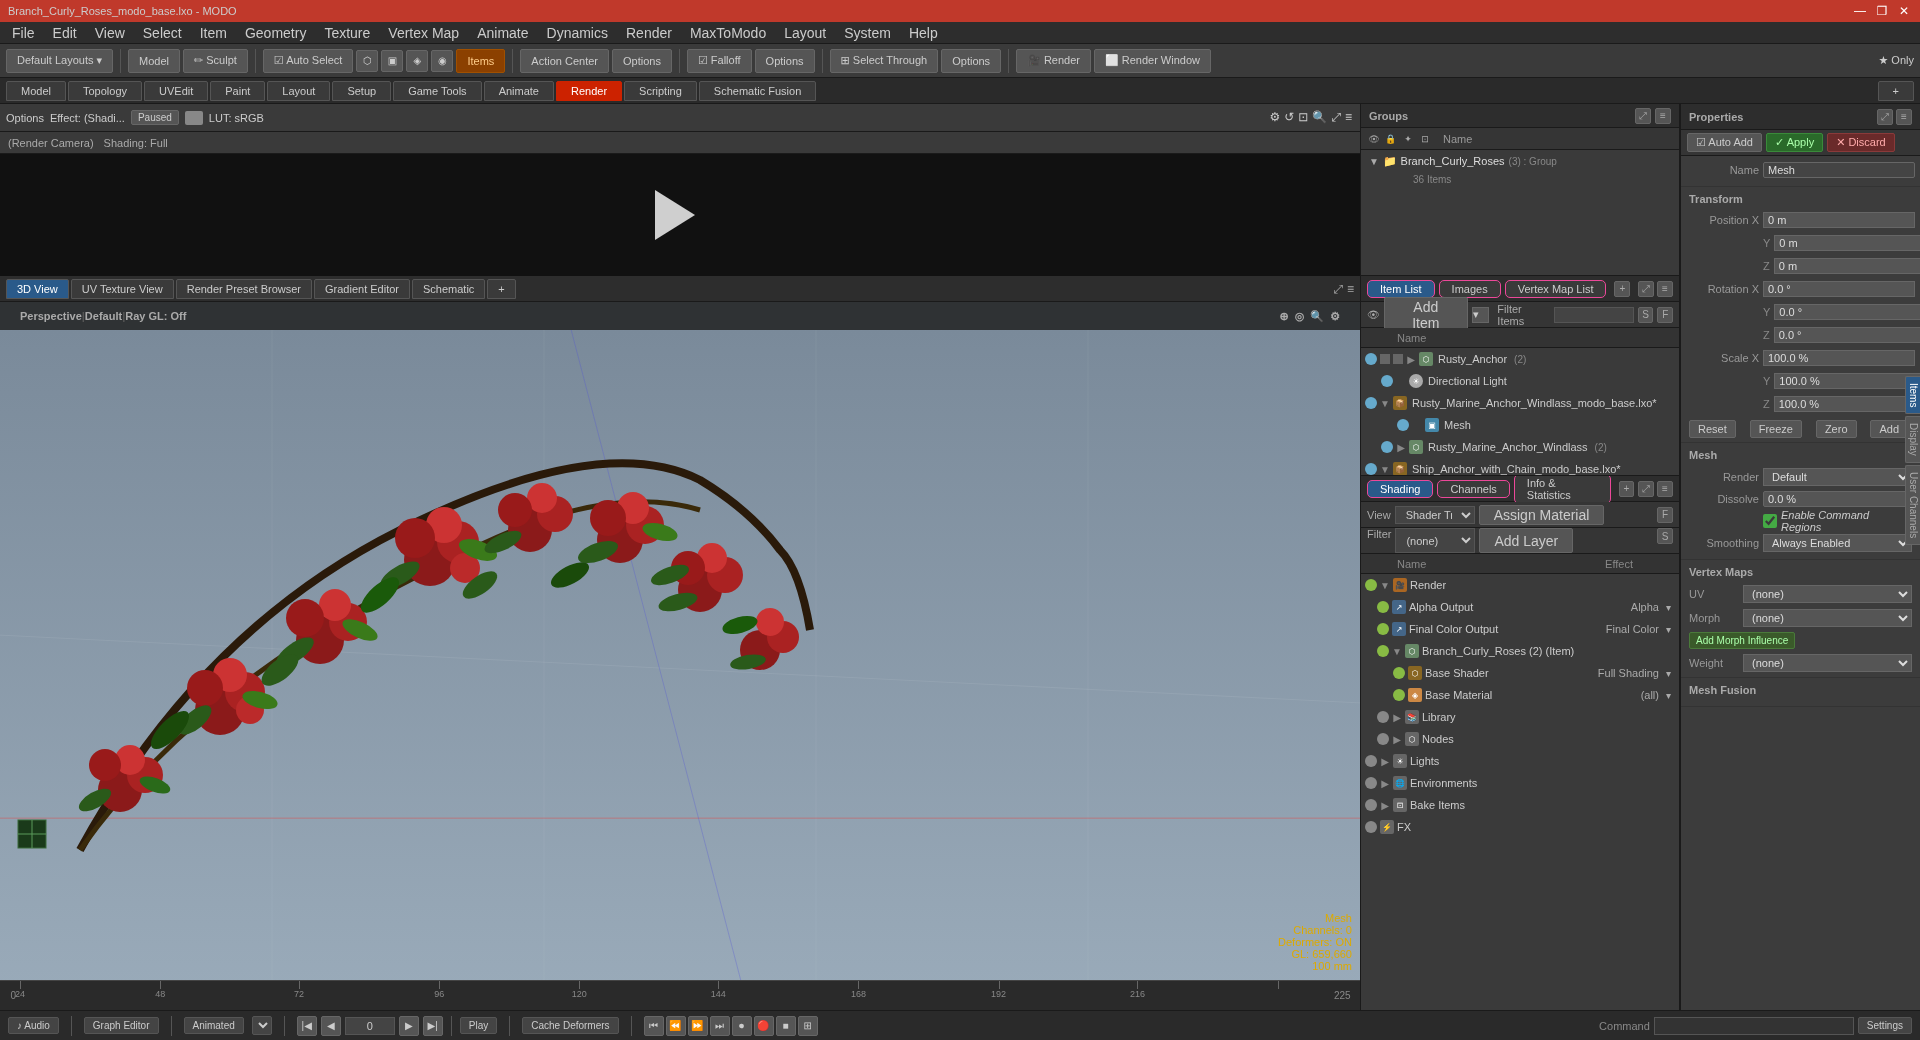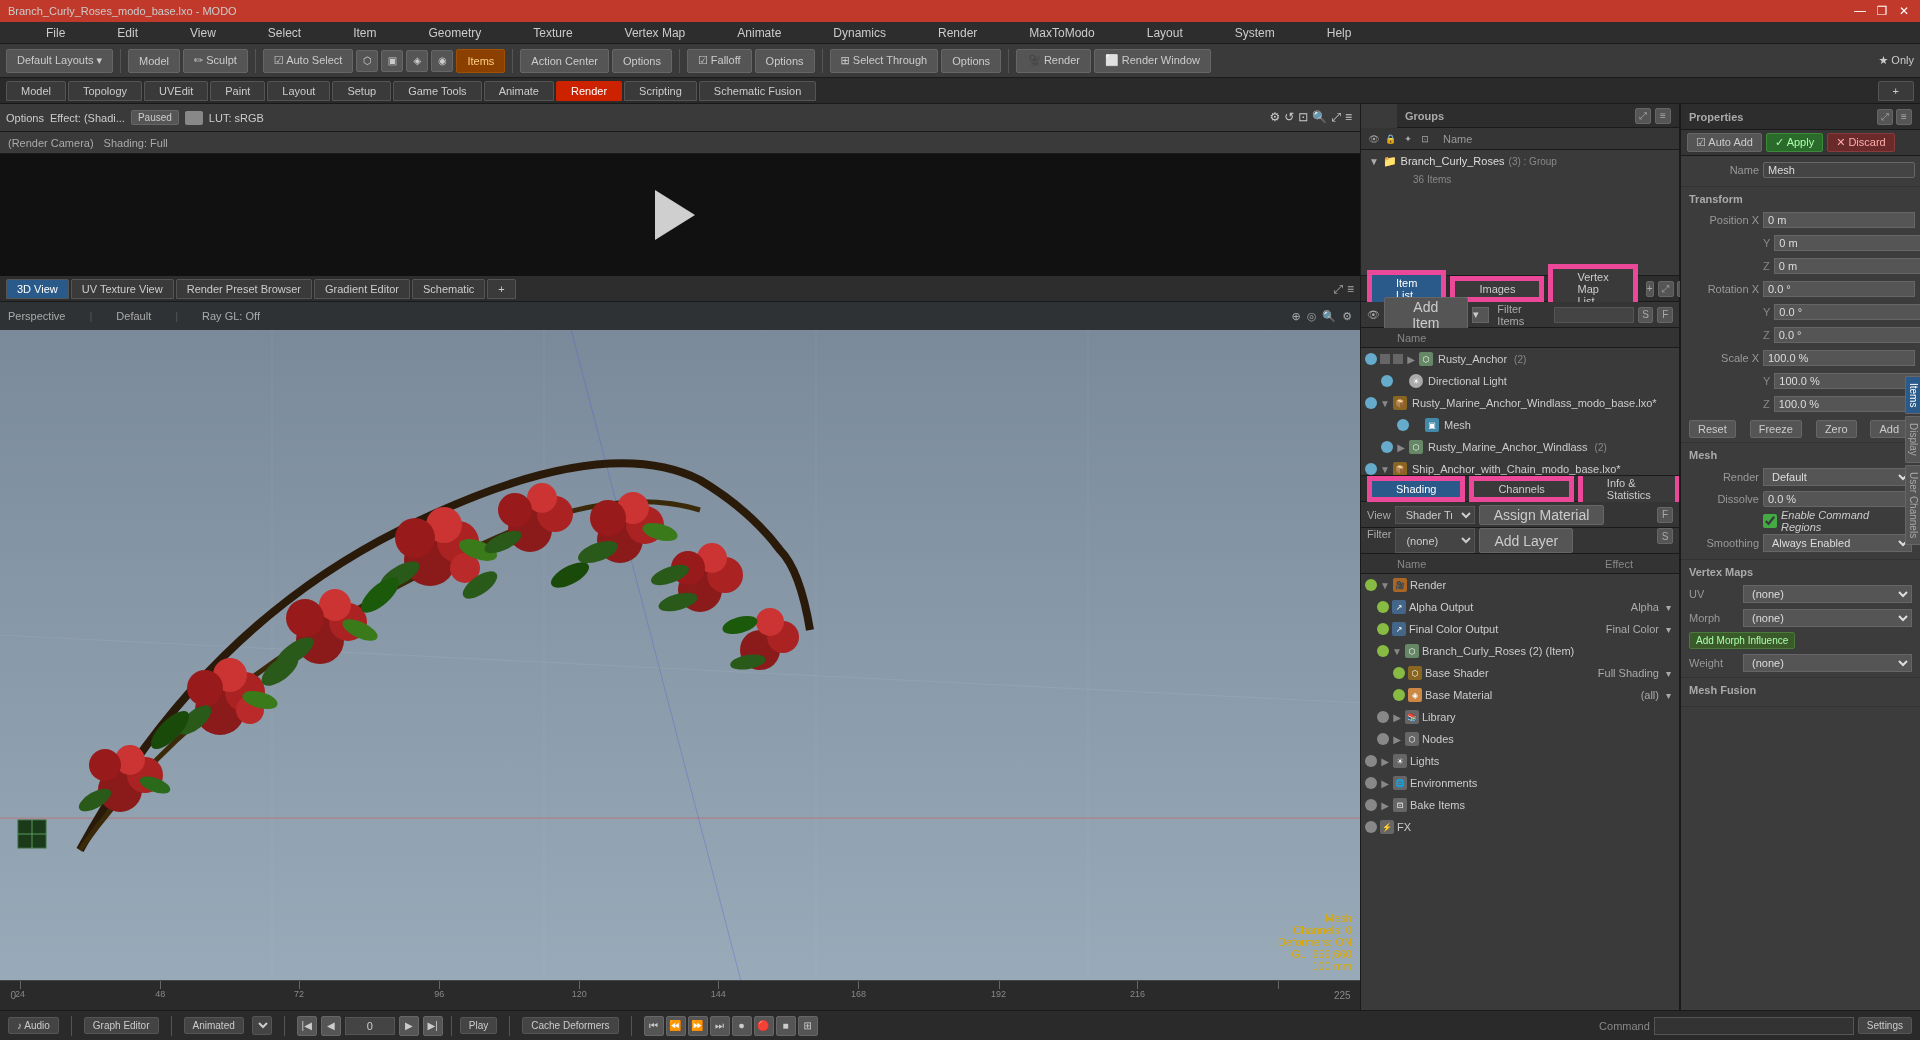--- a/index.html
+++ b/index.html
@@ -5,21 +5,21 @@
     * { margin: 0; padding: 0; box-sizing: border-box; }
     body { width: 1920px; height: 1040px; overflow: hidden; background: #3c3c3c; font-family: Arial, sans-serif; font-size: 11px; color: #ccc; }
 
     
     #titlebar { width: 100%; height: 22px; background: #c0392b; display: flex; align-items: center; justify-content: space-between; padding: 0 8px; }
     #titlebar-controls { display: flex; gap: 6px; }
     #titlebar-controls span { color: #fff; font-size: 12px; cursor: pointer; width: 16px; text-align: center; }
 
     
     #menubar { width: 100%; height: 22px; background: #2d2d2d; display: flex; align-items: center; padding: 0 4px; gap: 2px; border-bottom: 1px solid #1a1a1a; }
-    .menu-item { padding: 2px 8px; color: #ccc; cursor: pointer; font-size: 12px; border-radius: 2px; margin-left: 34px; }
+    .menu-item { padding: 2px 8px; color: #ccc; cursor: pointer; font-size: 14px; border-radius: 2px; }
 
     
     #toolbar { width: 100%; height: 34px; background: #3a3a3a; display: flex; align-items: center; padding: 0 6px; gap: 4px; border-bottom: 1px solid #1a1a1a; }
     .toolbar-group { display: flex; align-items: center; gap: 3px; }
     .toolbar-btn { height: 24px; padding: 0 10px; background: #555; border: 1px solid #666; color: #ccc; font-size: 11px; cursor: pointer; border-radius: 2px; white-space: nowrap; }
     .toolbar-separator { width: 1px; height: 24px; background: #555; margin: 0 3px; }
     .toolbar-btn.orange { background: #8b4000; border-color: #a05000; color: #ffcc88; }
     .toolbar-icon { width: 22px; height: 22px; background: #555; border: 1px solid #666; display: flex; align-items: center; justify-content: center; cursor: pointer; border-radius: 2px; font-size: 10px; }
 
     
@@ -45,41 +45,41 @@
     .render-icons { position: absolute; top: 6px; right: 8px; display: flex; gap: 4px; }
     .render-icons span { color: #aaa; font-size: 12px; cursor: pointer; }
 
     
     #viewport-tabs { height: 26px; background: #2d2d2d; display: flex; align-items: center; padding: 0 6px; gap: 2px; border-bottom: 1px solid #1a1a1a; }
     .vp-tab { padding: 3px 10px; background: #3a3a3a; border: 1px solid #555; color: #ccc; font-size: 11px; cursor: pointer; border-radius: 2px 2px 0 0; }
     .vp-tab.active { background: #2a5a8a; color: #fff; }
 
     
     #viewport3d { flex: 1; background: #5a6a7a; position: relative; overflow: hidden; }
-    #vp-toolbar { height: 28px; background: rgba(40,40,40,0.85); display: flex; align-items: center; padding: 0 8px; gap: 24px; position: absolute; top: 0; left: 0; right: 0; z-index: 10; }
+    #vp-toolbar { height: 28px; background: rgba(40,40,40,0.85); display: flex; align-items: center; padding: 0 20px; gap: 0; position: absolute; top: 0; left: 0; right: 0; z-index: 10; font-weight: bold; }
     #vp-toolbar span { color: #aaa; font-size: 11px; }
     .vp-icon { color: #aaa; font-size: 12px; cursor: pointer; }
     .vp-right { margin-left: auto; display: flex; gap: 6px; }
     
     #rose-canvas { position: absolute; top: 28px; left: 0; right: 0; bottom: 0; }
     
     #vp-info { position: absolute; bottom: 8px; right: 8px; text-align: right; font-size: 11px; color: #ddaa00; }
 
     
     #groups-panel { height: 172px; background: #3a3a3a; border-bottom: 1px solid #1a1a1a; }
-    #groups-header { height: 24px; background: #2d2d2d; display: flex; align-items: center; padding: 0 8px; gap: 22px; border-bottom: 1px solid #1a1a1a; margin-left: 36px; }
+    #groups-header { height: 24px; background: #2d2d2d; display: flex; align-items: center; padding: 0 8px; gap: 22px; border-bottom: 1px solid #1a1a1a; }
     #groups-header span { font-size: 11px; color: #aaa; font-weight: bold; }
     .groups-corner-btn { margin-left: auto; display: flex; gap: 4px; }
     .corner-btn { width: 16px; height: 16px; background: #555; border: 1px solid #666; color: #aaa; font-size: 10px; cursor: pointer; display: flex; align-items: center; justify-content: center; border-radius: 2px; }
     #groups-row { height: 24px; display: flex; align-items: center; padding: 0 8px; gap: 4px; background: #3a3a3a; }
 
     
     #itemlist-panel { height: 200px; background: #3a3a3a; border-bottom: 1px solid #1a1a1a; display: flex; flex-direction: column; }
     #itemlist-header { height: 26px; background: #2d2d2d; display: flex; align-items: center; padding: 0 6px; gap: 4px; border-bottom: 1px solid #1a1a1a; }
-    .panel-tab { padding: 2px 24px; background: #3a3a3a; border: 5px solid #ec4899; color: #ccc; font-size: 11px; cursor: pointer; border-radius: 0; }
+    .panel-tab { padding: 2px 12px; background: #3a3a3a; border: 1px solid #ec4899; color: #ccc; font-size: 11px; cursor: pointer; border-radius: 5px; }
     .panel-tab.active { background: #2a5a8a; color: #fff; }
     #itemlist-toolbar { height: 26px; background: #353535; display: flex; align-items: center; padding: 0 6px; gap: 4px; border-bottom: 1px solid #1a1a1a; }
     .il-btn { padding: 1px 14px; background: #555; border: 1px solid #666; color: #ccc; font-size: 14px; cursor: pointer; border-radius: 2px; }
     .il-sep { flex: 1; }
     .il-search { padding: 1px 6px; background: #444; border: 1px solid #555; color: #ccc; font-size: 11px; width: 80px; }
     #items-list { flex: 1; overflow-y: auto; background: #3a3a3a; }
     .item-row { height: 22px; display: flex; align-items: center; padding: 0 4px; gap: 3px; cursor: pointer; }
     .item-vis { width: 12px; height: 12px; border-radius: 50%; background: #888; cursor: pointer; }
     .item-vis.on { background: #66aacc; }
     .item-expand { width: 10px; color: #888; font-size: 10px; text-align: center; }

